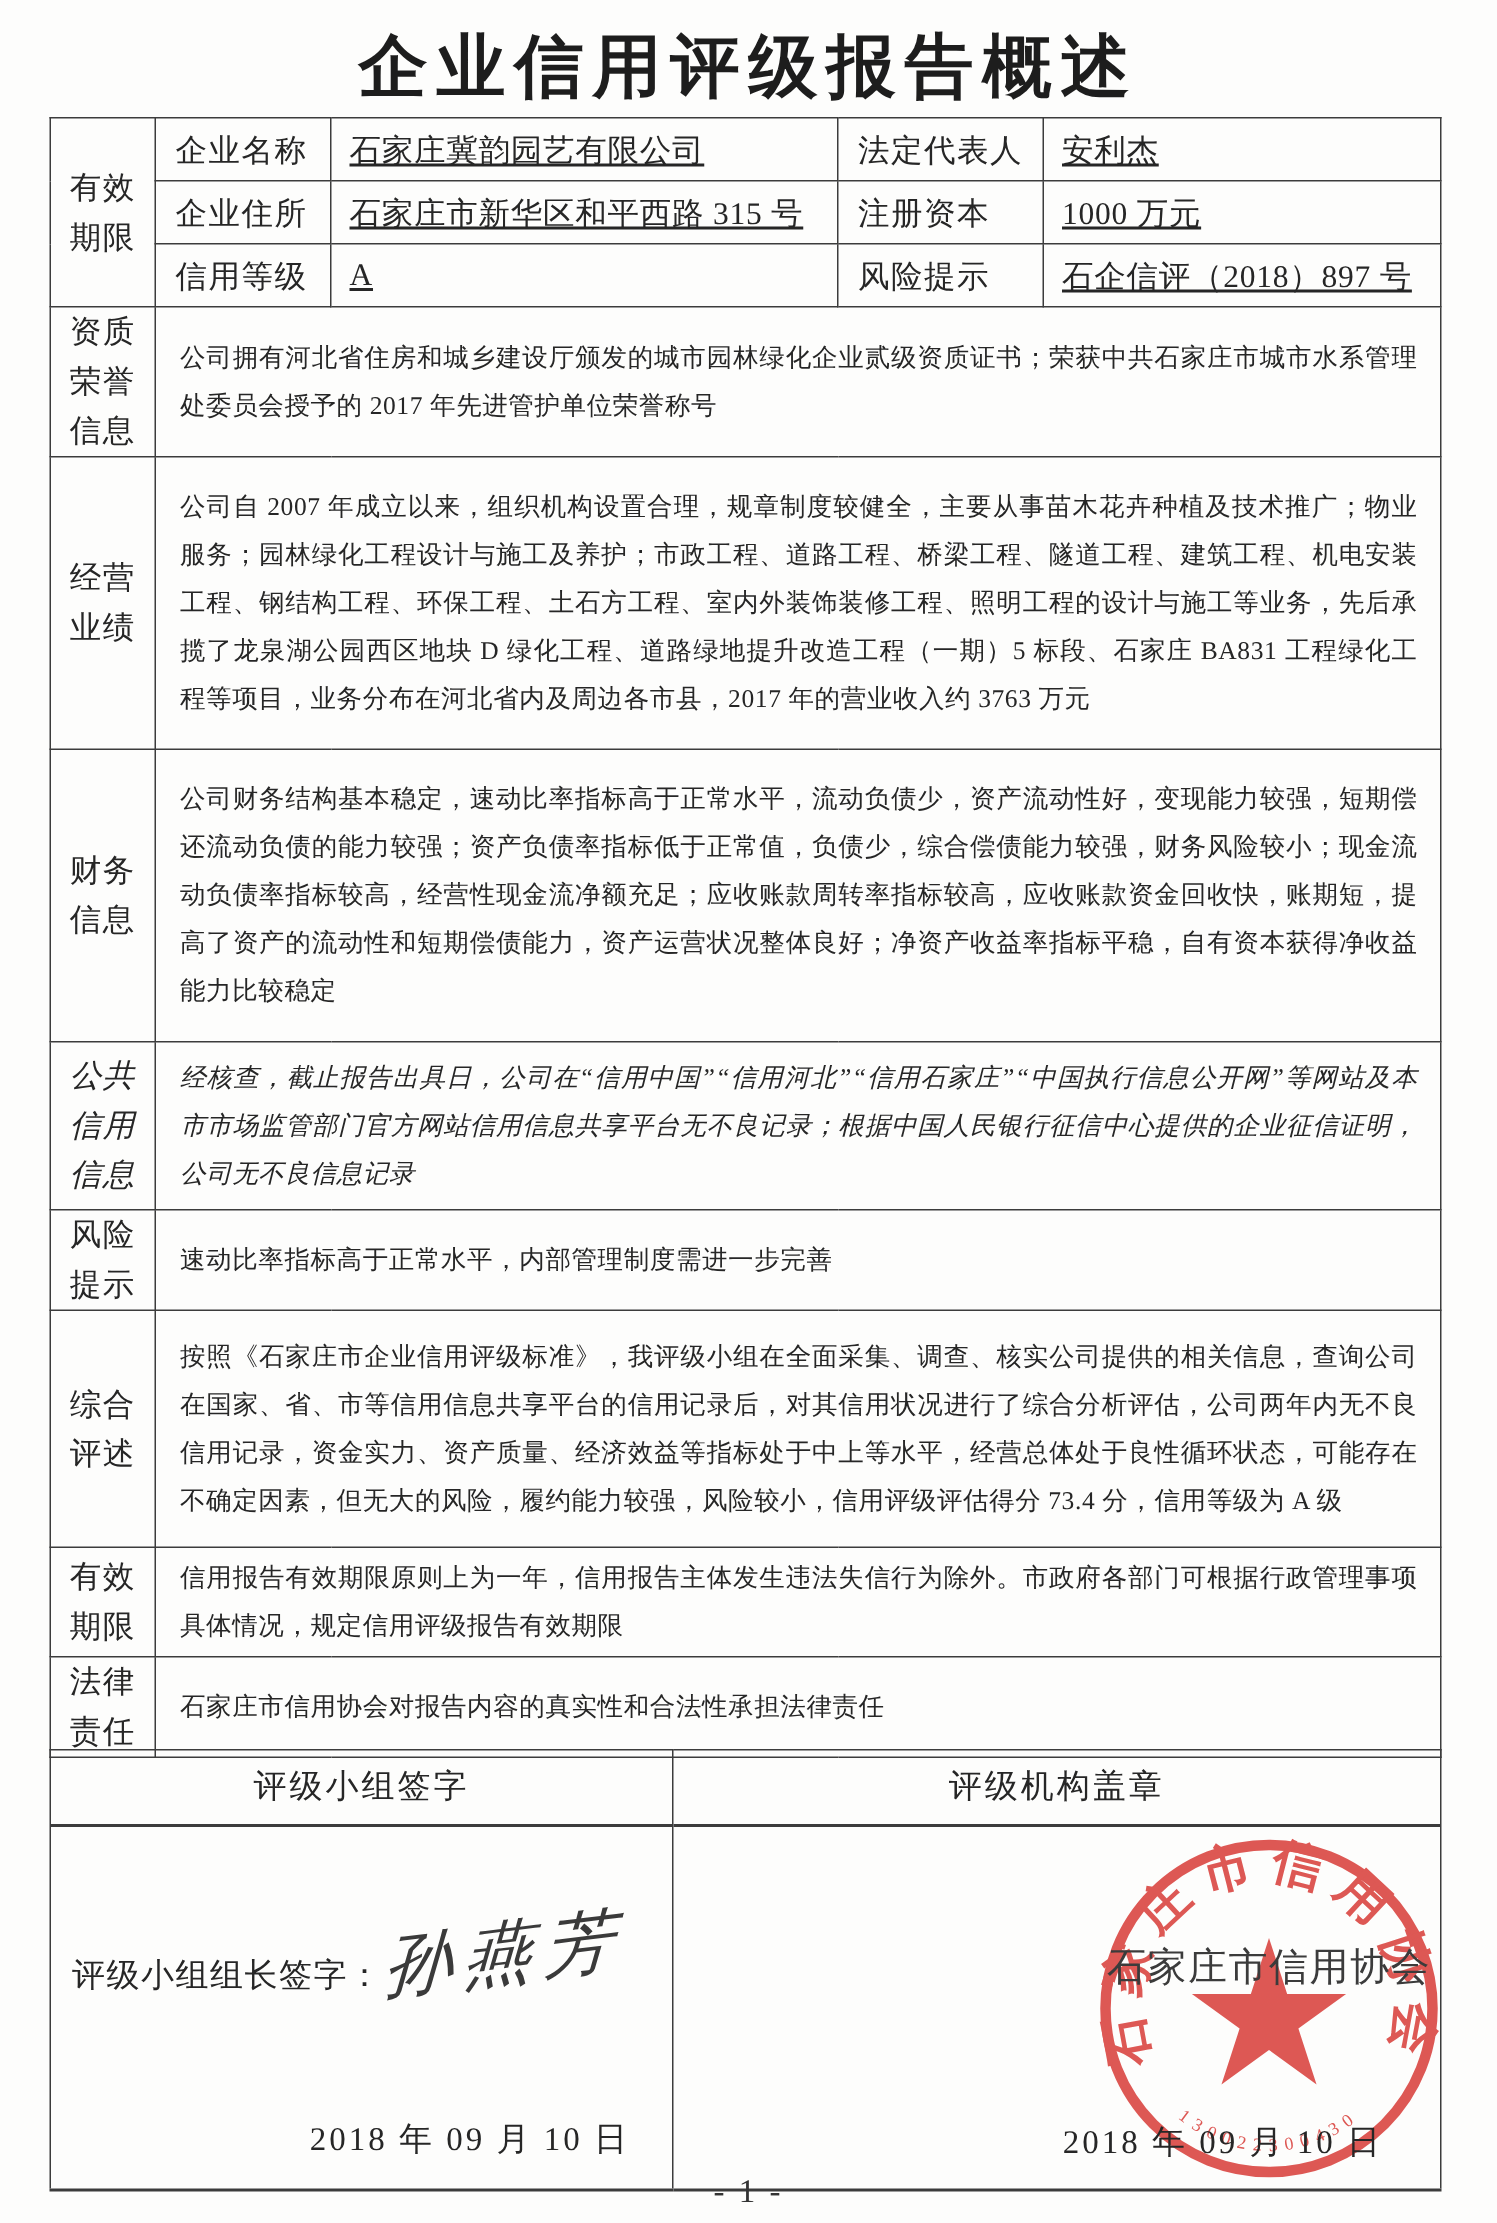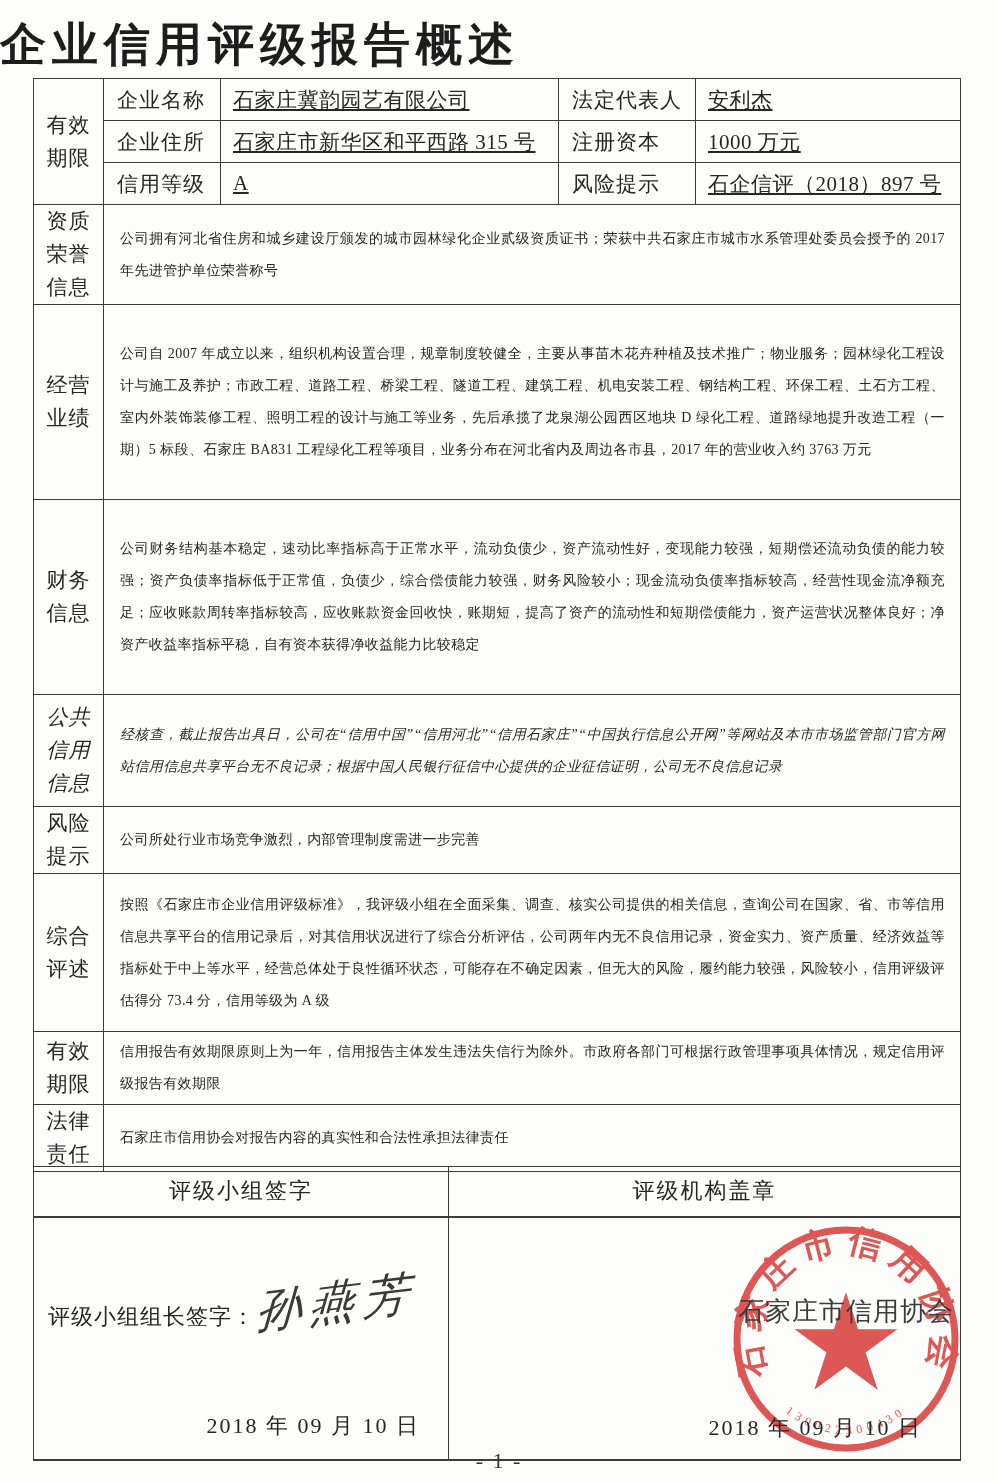--- a/index.html
+++ b/index.html
@@ -6,42 +6,42 @@
   body{
     width:998px;height:1482px;
     background:#fdfdfc;
     font-family:"Liberation Serif", serif;
     color:#262626;
     position:relative;
     -webkit-font-smoothing:antialiased;
   }
   .page-title{
     margin:14px 0 0 0;
-    text-align:left;
+    text-align:center;
     font-size:46px;
     font-weight:bold;
     letter-spacing:6px;
     color:#1d1d1d;
   }
   table{border-collapse:collapse;table-layout:fixed;}
   .main-table{position:absolute;left:33px;top:78px;width:927px;}
   .foot-table{position:absolute;left:33px;top:1166px;width:927px;}
   td{border:1.6px solid #3c3c3c;vertical-align:middle;}
   .sec-label{
     text-align:center;
     font-size:21px;
     line-height:33px;
     letter-spacing:1px;
     padding:0 10px;
     word-break:break-all;
   }
   .f-label{font-size:21px;padding:0 6px 0 13px;letter-spacing:1px;}
   .f-value{font-size:21px;padding:0 6px 0 12px;letter-spacing:.5px;text-decoration:underline;}
   .para{
-    font-size:14px;
+    font-size:17px;
     line-height:32px;
     text-align:justify;
     padding:4px 15px 4px 16px;
     letter-spacing:.4px;
   }
   .r-basic{height:42px;}
   .h-quals{height:97px;}
   .h-business{height:195px;}
   .h-finance{height:195px;}
   .h-public{height:112px;font-style:italic;}
@@ -117,21 +117,21 @@
   <tr class="h-finance">
     <td class="sec-label">财务信息</td>
     <td colspan="4" class="para">公司财务结构基本稳定，速动比率指标高于正常水平，流动负债少，资产流动性好，变现能力较强，短期偿还流动负债的能力较强；资产负债率指标低于正常值，负债少，综合偿债能力较强，财务风险较小；现金流动负债率指标较高，经营性现金流净额充足；应收账款周转率指标较高，应收账款资金回收快，账期短，提高了资产的流动性和短期偿债能力，资产运营状况整体良好；净资产收益率指标平稳，自有资本获得净收益能力比较稳定</td>
   </tr>
   <tr class="h-public">
     <td class="sec-label">公共信用信息</td>
     <td colspan="4" class="para">经核查，截止报告出具日，公司在“信用中国”“信用河北”“信用石家庄”“中国执行信息公开网”等网站及本市市场监管部门官方网站信用信息共享平台无不良记录；根据中国人民银行征信中心提供的企业征信证明，公司无不良信息记录</td>
   </tr>
   <tr class="h-risk">
     <td class="sec-label">风险提示</td>
-    <td colspan="4" class="para">公司所处行业市场竞争激烈，内部管理制度需进一步完善</td>
+    <td colspan="4" class="para">速动比率指标高于正常水平，内部管理制度需进一步完善</td>
   </tr>
   <tr class="h-summary">
     <td class="sec-label">综合评述</td>
     <td colspan="4" class="para">按照《石家庄市企业信用评级标准》，我评级小组在全面采集、调查、核实公司提供的相关信息，查询公司在国家、省、市等信用信息共享平台的信用记录后，对其信用状况进行了综合分析评估，公司两年内无不良信用记录，资金实力、资产质量、经济效益等指标处于中上等水平，经营总体处于良性循环状态，可能存在不确定因素，但无大的风险，履约能力较强，风险较小，信用评级评估得分 73.4 分，信用等级为 A 级</td>
   </tr>
   <tr class="h-validity">
     <td class="sec-label">有效期限</td>
     <td colspan="4" class="para">信用报告有效期限原则上为一年，信用报告主体发生违法失信行为除外。市政府各部门可根据行政管理事项具体情况，规定信用评级报告有效期限</td>
   </tr>
   <tr class="h-legal">

